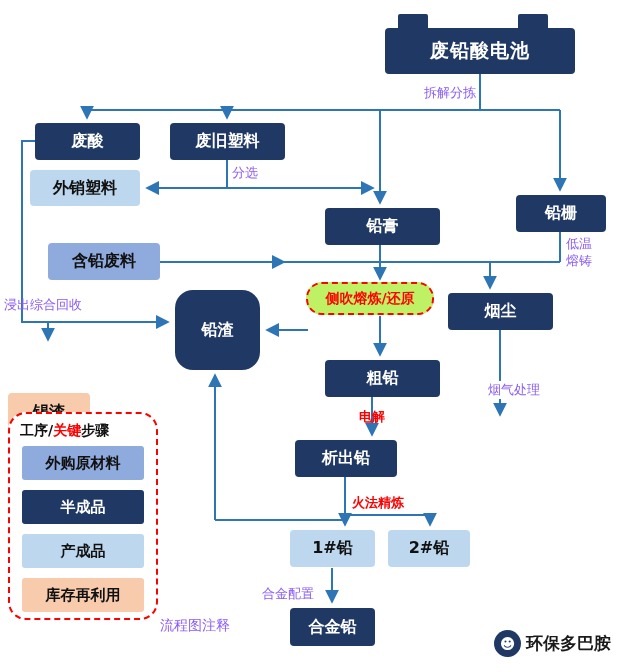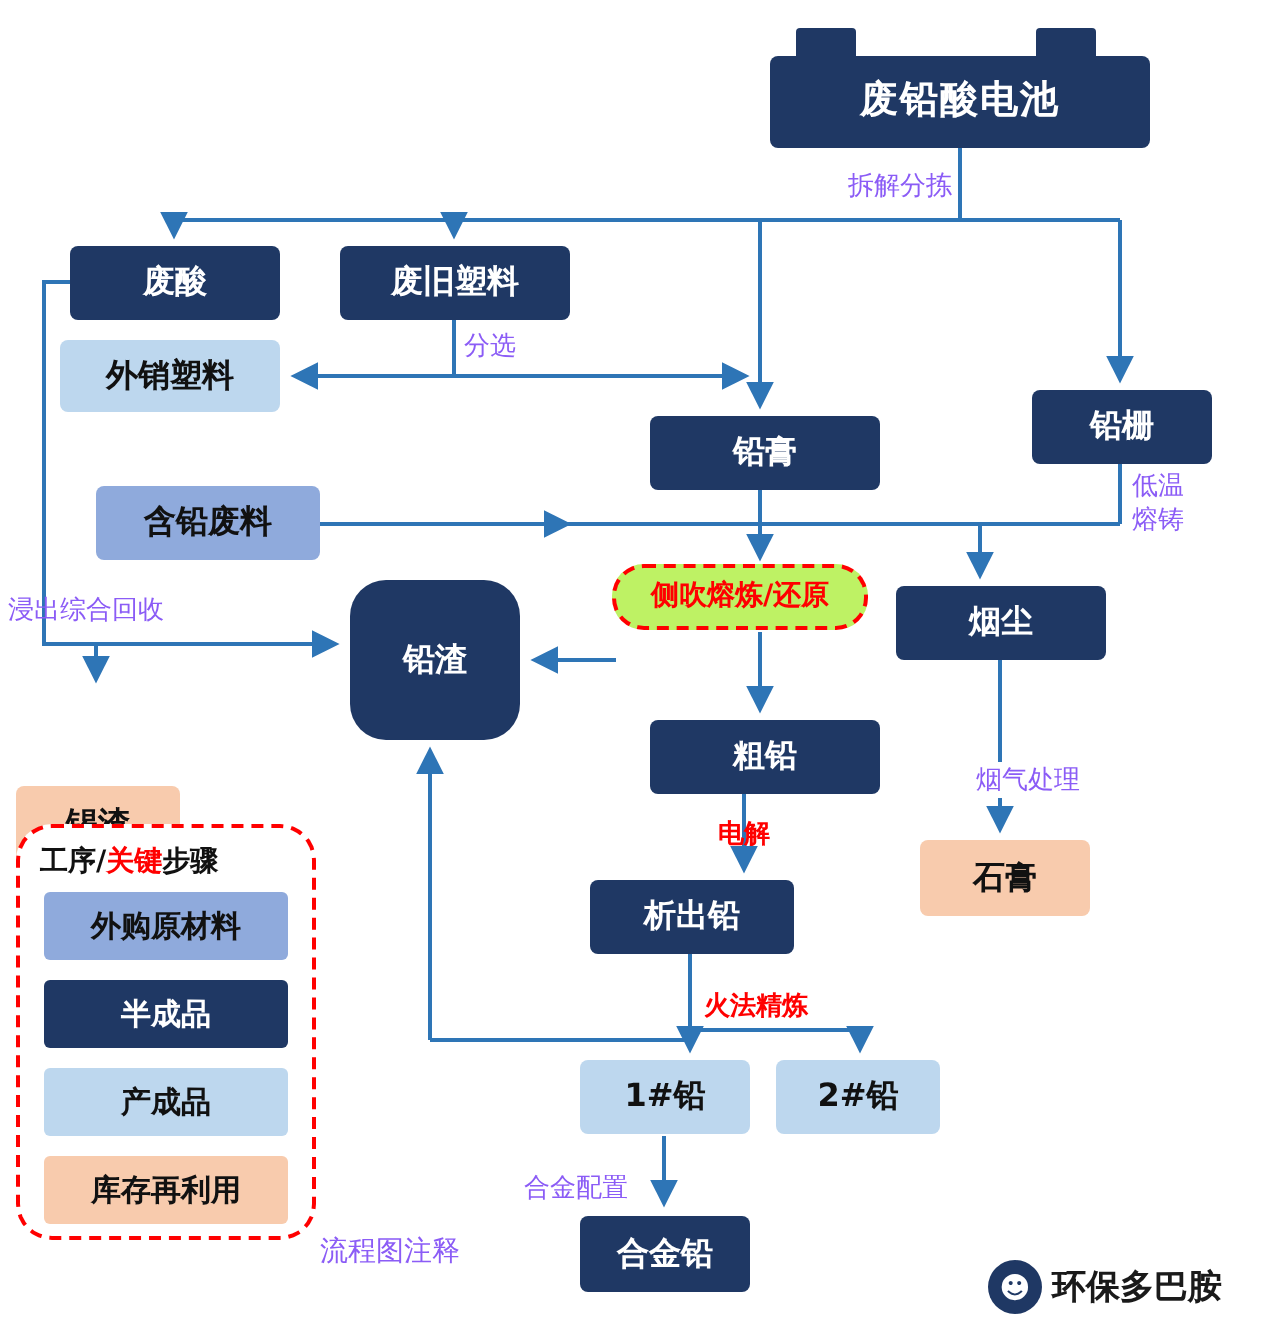--- a/index.html
+++ b/index.html
@@ -98,21 +98,20 @@
   <div class="node navy" style="left:170px;top:123px;width:115px;height:37px;">废旧塑料</div>
   <div class="node lightblue" style="left:30px;top:170px;width:110px;height:36px;">外销塑料</div>
   <div class="node navy" style="left:325px;top:208px;width:115px;height:37px;">铅膏</div>
   <div class="node navy" style="left:516px;top:195px;width:90px;height:37px;">铅栅</div>
   <div class="node medblue" style="left:48px;top:243px;width:112px;height:37px;">含铅废料</div>
   <div class="node dashed-red" style="left:306px;top:282px;width:128px;height:33px;box-sizing:border-box;">侧吹熔炼/还原</div>
   <div class="node navy" style="left:448px;top:293px;width:105px;height:37px;">烟尘</div>
   <div class="node navy" style="left:175px;top:290px;width:85px;height:80px;border-radius:18px;">铅渣</div>
   <div class="node peach" style="left:8px;top:345px;width:82px;height:38px;margin-top:48px;">锡渣</div>
   <div class="node navy" style="left:325px;top:360px;width:115px;height:37px;">粗铅</div>
-  <div class="node peach" style="left:460px;top:420px;width:85px;height:38px;">石膏</div>
   <div class="node navy" style="left:295px;top:440px;width:102px;height:37px;">析出铅</div>
   <div class="node lightblue" style="left:290px;top:530px;width:85px;height:37px;">1#铅</div>
   <div class="node lightblue" style="left:388px;top:530px;width:82px;height:37px;">2#铅</div>
   <div class="node navy" style="left:290px;top:608px;width:85px;height:38px;">合金铅</div>
 
   <div class="edge-label" style="left:424px;top:84px;">拆解分拣</div>
   <div class="edge-label" style="left:232px;top:164px;">分选</div>
   <div class="edge-label two-line" style="left:566px;top:236px;">低温
 熔铸</div>
   <div class="edge-label" style="left:4px;top:296px;">浸出综合回收</div>

